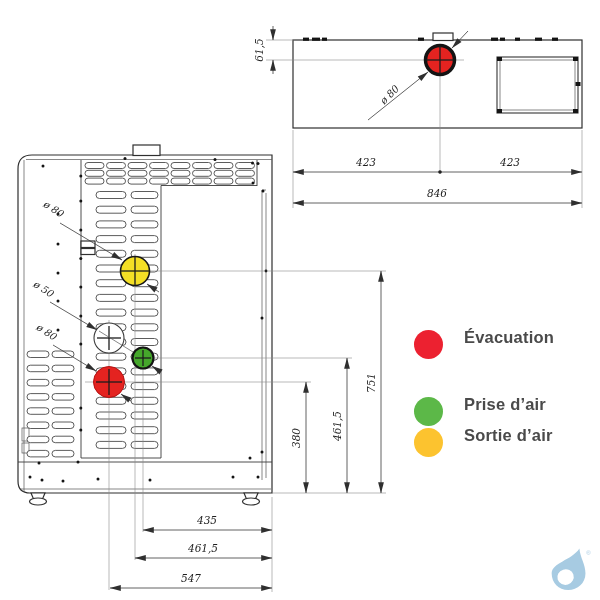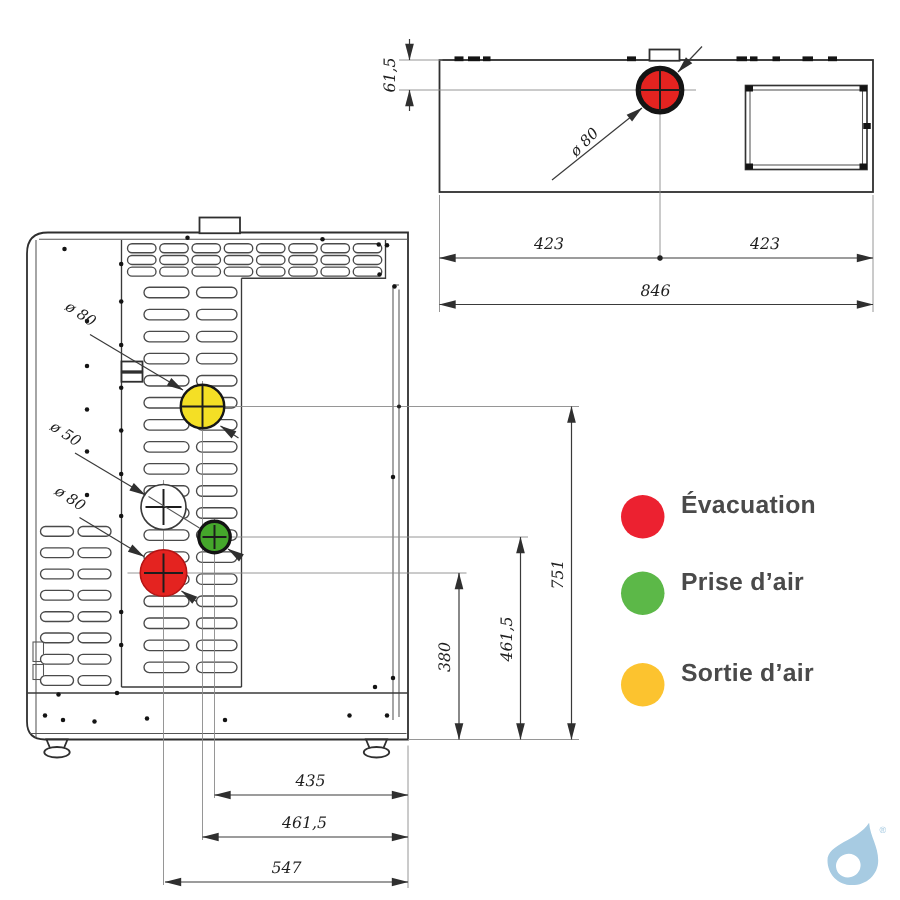--- a/index.html
+++ b/index.html
@@ -13,21 +13,21 @@
   .screw{fill:#141414;}
   .cl{stroke:#8a8a8a;stroke-width:0.6;fill:none;}
   .dimline{stroke:#3a3a3a;stroke-width:0.8;fill:none;}
   .leader{stroke:#3a3a3a;stroke-width:0.8;fill:none;}
   .cross{stroke:#1d1d1d;stroke-width:1.3;fill:none;}
   .dim{font:italic 10.5px "DejaVu Serif",serif;fill:#1e1e1e;text-anchor:middle;}
   .dia{font:italic 10px "DejaVu Serif",serif;fill:#1e1e1e;text-anchor:middle;}
   .mark{fill:#141414;}
   
   #legend{position:absolute;left:414px;top:327px;width:186px;}
-  .leg-row{position:absolute;left:0;display:flex;align-items:flex-start;gap:11px;}
+  .leg-row{position:absolute;left:0;display:flex;align-items:flex-start;gap:21px;}
   .leg-dot{width:29px;height:29px;border-radius:50%;flex:0 0 auto;margin-top:3px;}
   .leg-txt{font-weight:bold;font-size:16.5px;line-height:20px;color:#4a4a4a;letter-spacing:.2px;}
   #logo{position:absolute;left:543px;top:545px;width:52px;height:52px;}
 </style>
 </head>
 <body>
 
 <div id="stage">
 <svg width="600" height="600" viewBox="0 0 600 600">
   <defs>
@@ -297,27 +297,27 @@
   </g>
 </svg>
 
 <div id="legend">
   <div class="leg-row" style="top:0">
     <div class="leg-dot" style="background: rgb(236, 33, 48);"></div>
     <div class="leg-txt">
       <div>Évacuation</div>
     </div>
   </div>
-  <div class="leg-row" style="top:51px">
+  <div class="leg-row" style="top:67px">
     <div class="leg-dot" style="background: rgb(92, 184, 72);"></div>
     <div class="leg-txt">
       <div>Prise d’air</div>
     </div>
   </div>
-  <div class="leg-row" style="top:112px">
+  <div class="leg-row" style="top:98px">
     <div class="leg-dot" style="background: rgb(252, 195, 47);"></div>
     <div class="leg-txt">
       <div>Sortie d’air</div>
     </div>
   </div>
 </div>
 
 <svg id="logo" viewBox="0 0 60 60">
   <path d="M42,4 C43,15 49,22 49,33 c0,11 -9,19 -20,19 c-11,0 -19,-8.5 -19,-19 c0,-13 23,-15 32,-29 z" fill="#a7cbe2"></path>
   <ellipse cx="26" cy="37" rx="9.5" ry="9" transform="rotate(-18 26 37)" fill="#ffffff"></ellipse>

